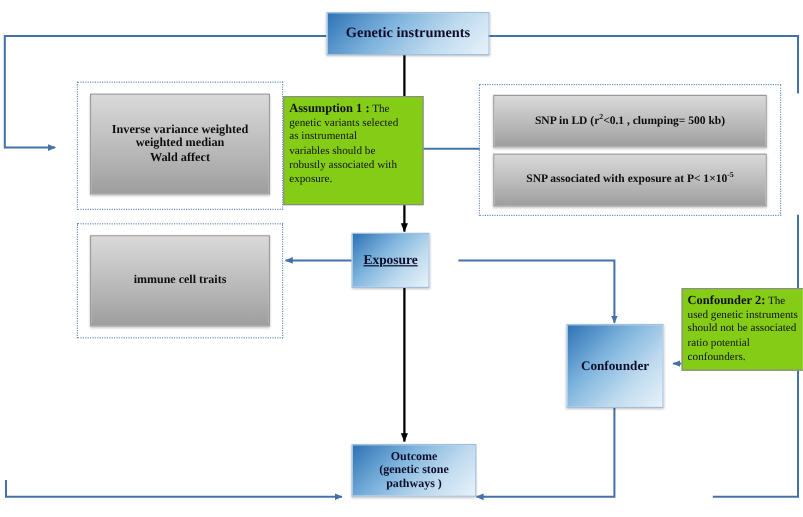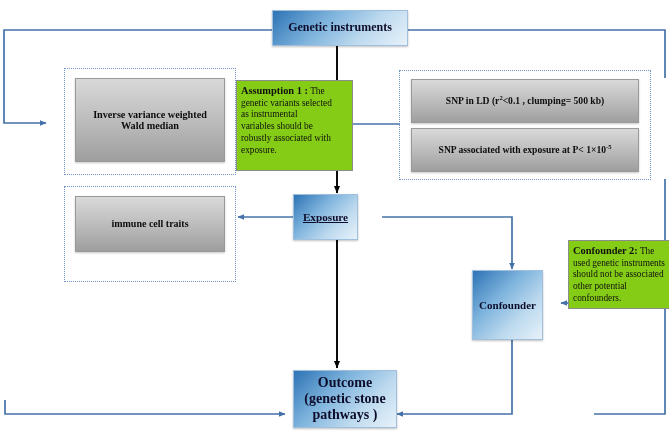--- a/index.html
+++ b/index.html
@@ -97,60 +97,61 @@
   <div class="dotted" style="left:64px;top:186px;width:172px;height:96px;"></div>
   <div class="dotted" style="left:399px;top:70px;width:252px;height:110px;"></div>
 
   <div class="box blue-box" style="left:272px;top:10px;width:136px;height:36px;font-size:12px;">
     <span>Genetic instruments</span>
   </div>
 
   <div class="box grey-box" style="left:75px;top:78px;width:150px;height:84px;font-size:10.2px;">
     <div>
       <div>Inverse variance weighted</div>
-      <div>Wald median</div>
+      <div>weighted median</div>
+      <div>Wald affect</div>
     </div>
   </div>
 
   <div class="note-box" style="position:absolute;left:236px;top:80px;width:91px;height:84px;">
     <span class="hd">Assumption 1 :</span>
     <span>The genetic variants selected as instrumental variables should be robustly associated with exposure.</span>
   </div>
 
   <div class="box grey-box" style="left:411px;top:79px;width:228px;height:44px;font-size:9.6px;">
     <span>
       <span>SNP in LD (r</span><sup>2</sup><span>&lt;0.1 , clumping= 500 kb)</span>
     </span>
   </div>
 
   <div class="box grey-box" style="left:411px;top:128px;width:228px;height:44px;font-size:9.6px;">
     <span>
       <span>SNP associated with exposure at P&lt; 1×10</span><sup>-5</sup>
     </span>
   </div>
 
-  <div class="box grey-box" style="left:75px;top:196px;width:150px;height:56px;font-size:10px;">
+  <div class="box grey-box" style="left:75px;top:196px;width:150px;height:76px;font-size:10px;">
     <span>immune cell traits</span>
   </div>
 
   <div class="box blue-box" style="left:293px;top:194px;width:65px;height:46px;font-size:11.2px;text-decoration:underline;">
     <span>Exposure</span>
   </div>
 
   <div class="note-box" style="position:absolute;left:568px;top:240px;width:96px;height:62px;">
     <span class="hd">Confounder 2:</span>
-    <span>The used genetic instruments should not be associated other potential confounders.</span>
+    <span>The used genetic instruments should not be associated ratio potential confounders.</span>
   </div>
 
-  <div class="box blue-box" style="left:472px;top:270px;width:71px;height:70px;font-size:11px;">
+  <div class="box blue-box" style="left:472px;top:270px;width:81px;height:70px;font-size:11px;">
     <span>Confounder</span>
   </div>
 
 
-  <div class="box blue-box" style="left:293px;top:370px;width:104px;height:58px;font-size:14px;">
+  <div class="box blue-box" style="left:293px;top:370px;width:104px;height:44px;font-size:10px;">
     <div>
       <div>Outcome</div>
       <div>(genetic stone</div>
       <div>pathways )</div>
     </div>
   </div>
 
 </div>
 
 </body></html>

